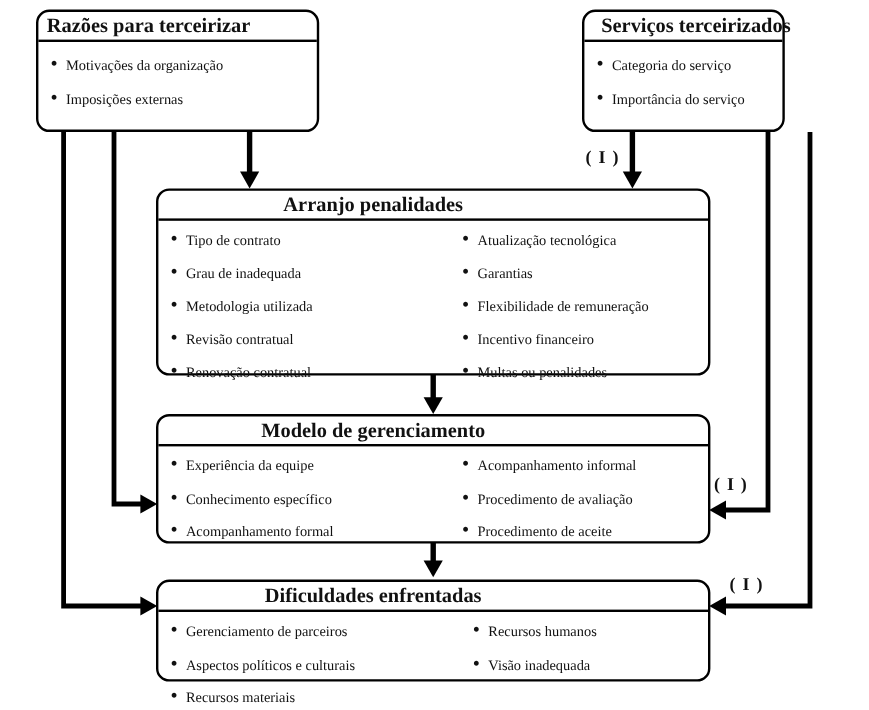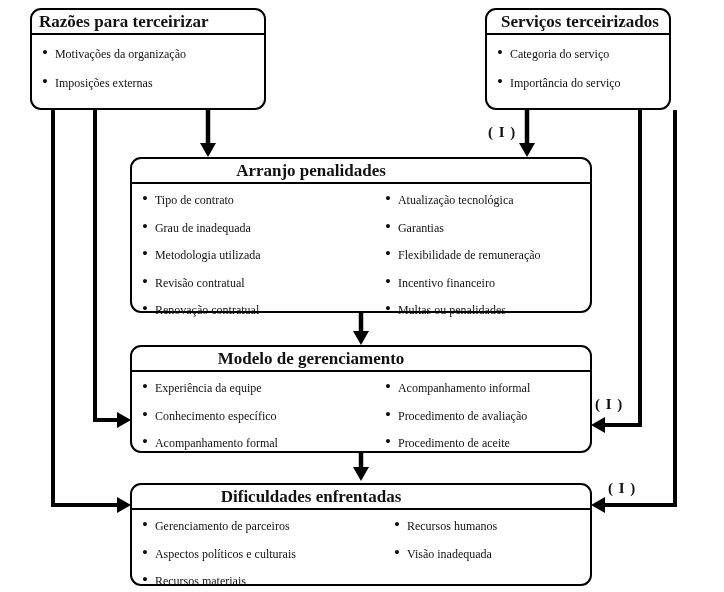--- a/index.html
+++ b/index.html
@@ -82,21 +82,21 @@
   </svg>
 
   <div class="box" style="left:30px; top:8px; width:236px; height:102px;">
     <div class="box-header left-title">Razões para terceirizar</div>
     <ul class="items">
       <li>Motivações da organização</li>
       <li>Imposições externas</li>
     </ul>
   </div>
 
-  <div class="box" style="left:485px; top:8px; width:186px; height:102px;">
+  <div class="box" style="left:485px; top:8px; width:169px; height:102px;">
     <div class="box-header left-title" style="padding-left:14px;">Serviços terceirizados</div>
     <ul class="items">
       <li>Categoria do serviço</li>
       <li>Importância do serviço</li>
     </ul>
   </div>
 
   <div class="box" style="left:130px; top:157px; width:462px; height:156px;">
     <div class="box-header center-title">Arranjo penalidades</div>
     <div class="cols">
@@ -126,21 +126,21 @@
         <li>Acompanhamento formal</li>
       </ul>
       <ul class="items col-right">
         <li>Acompanhamento informal</li>
         <li>Procedimento de avaliação</li>
         <li>Procedimento de aceite</li>
       </ul>
     </div>
   </div>
 
-  <div class="box" style="left:130px; top:483px; width:462px; height:103px;">
+  <div class="box" style="left:130px; top:483px; width:462px; height:85px;">
     <div class="box-header center-title">Dificuldades enfrentadas</div>
     <div class="cols">
       <ul class="items col-left" style="flex:0 0 240px; width:240px;">
         <li>Gerenciamento de parceiros</li>
         <li>Aspectos políticos e culturais</li>
         <li>Recursos materiais</li>
       </ul>
       <ul class="items col-right">
         <li>Recursos humanos</li>
         <li>Visão inadequada</li>

